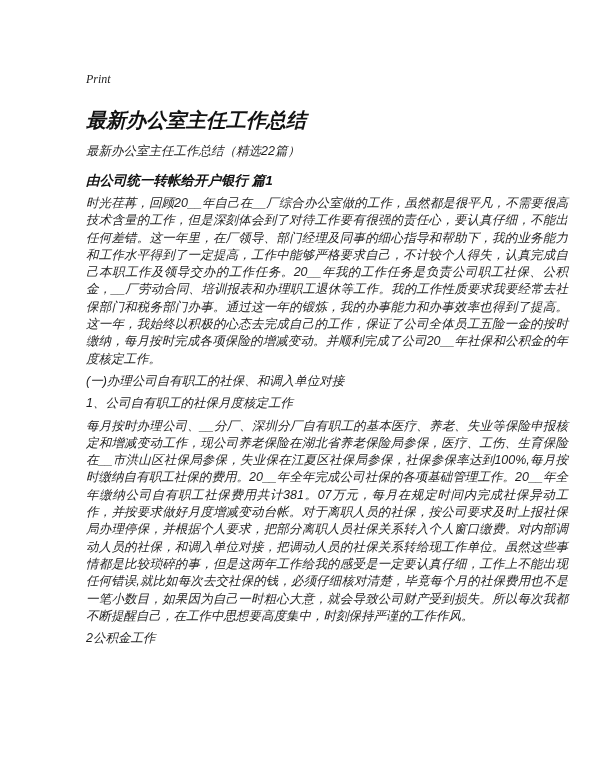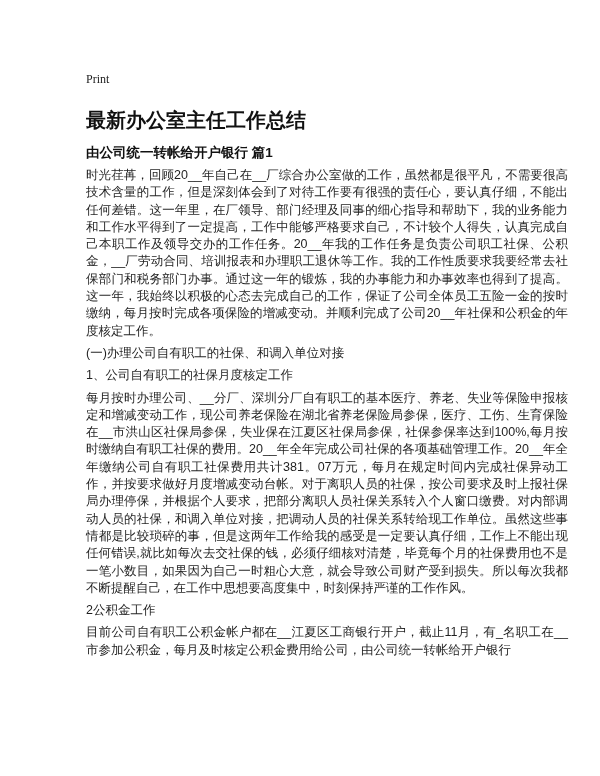--- a/index.html
+++ b/index.html
@@ -13,20 +13,21 @@
     overflow: hidden;
     font-family: "Liberation Sans", sans-serif;
     color: #1f1f1f;
   }
   .page {
     box-sizing: border-box;
     width: 600px;
     height: 776px;
     padding: 69px 32px 0 86px;
     background: #ffffff;
+    font-style: italic;
   }
   .print-link {
     font-family: "Liberation Serif", serif;
     font-size: 12px;
     line-height: 14px;
     color: #1c1c1c;
     cursor: pointer;
     display: inline-block;
   }
   .doc-title {
@@ -61,29 +62,29 @@
 </style>
 </head>
 <body>
 
 <div class="page">
 
   <div class="print-link">Print</div>
 
   <h1 class="doc-title">最新办公室主任工作总结</h1>
 
+  <p class="doc-subtitle">最新办公室主任工作总结（精选22篇）</p>
 
   <h2 class="section-title">由公司统一转帐给开户银行 篇1</h2>
 
   <p class="block">时光荏苒，回顾20__年自己在__厂综合办公室做的工作，虽然都是很平凡，不需要很高技术含量的工作，但是深刻体会到了对待工作要有很强的责任心，要认真仔细，不能出任何差错。这一年里，在厂领导、部门经理及同事的细心指导和帮助下，我的业务能力和工作水平得到了一定提高，工作中能够严格要求自己，不计较个人得失，认真完成自己本职工作及领导交办的工作任务。20__年我的工作任务是负责公司职工社保、公积金，__厂劳动合同、培训报表和办理职工退休等工作。我的工作性质要求我要经常去社保部门和税务部门办事。通过这一年的锻炼，我的办事能力和办事效率也得到了提高。这一年，我始终以积极的心态去完成自己的工作，保证了公司全体员工五险一金的按时缴纳，每月按时完成各项保险的增减变动。并顺利完成了公司20__年社保和公积金的年度核定工作。</p>
 
 
   <p class="block">(一)办理公司自有职工的社保、和调入单位对接</p>
 
   <p class="block">1、公司自有职工的社保月度核定工作</p>
 
   <p class="block">每月按时办理公司、__分厂、深圳分厂自有职工的基本医疗、养老、失业等保险申报核定和增减变动工作，现公司养老保险在湖北省养老保险局参保，医疗、工伤、生育保险在__市洪山区社保局参保，失业保在江夏区社保局参保，社保参保率达到100%,每月按时缴纳自有职工社保的费用。20__年全年完成公司社保的各项基础管理工作。20__年全年缴纳公司自有职工社保费用共计381。07万元，每月在规定时间内完成社保异动工作，并按要求做好月度增减变动台帐。对于离职人员的社保，按公司要求及时上报社保局办理停保，并根据个人要求，把部分离职人员社保关系转入个人窗口缴费。对内部调动人员的社保，和调入单位对接，把调动人员的社保关系转给现工作单位。虽然这些事情都是比较琐碎的事，但是这两年工作给我的感受是一定要认真仔细，工作上不能出现任何错误,就比如每次去交社保的钱，必须仔细核对清楚，毕竟每个月的社保费用也不是一笔小数目，如果因为自己一时粗心大意，就会导致公司财产受到损失。所以每次我都不断提醒自己，在工作中思想要高度集中，时刻保持严谨的工作作风。</p>
 
   <p class="block">2公积金工作</p>
 
-  <p class="block">目前公司自有职工公积金帐户都在__江夏区工商银行开户，截止11月，有_名职工在__市参加公积金，每月及时核定公积金费用给公司，由公司统一转帐给开户银行</p>
 
 </div>
 
 </body></html>

